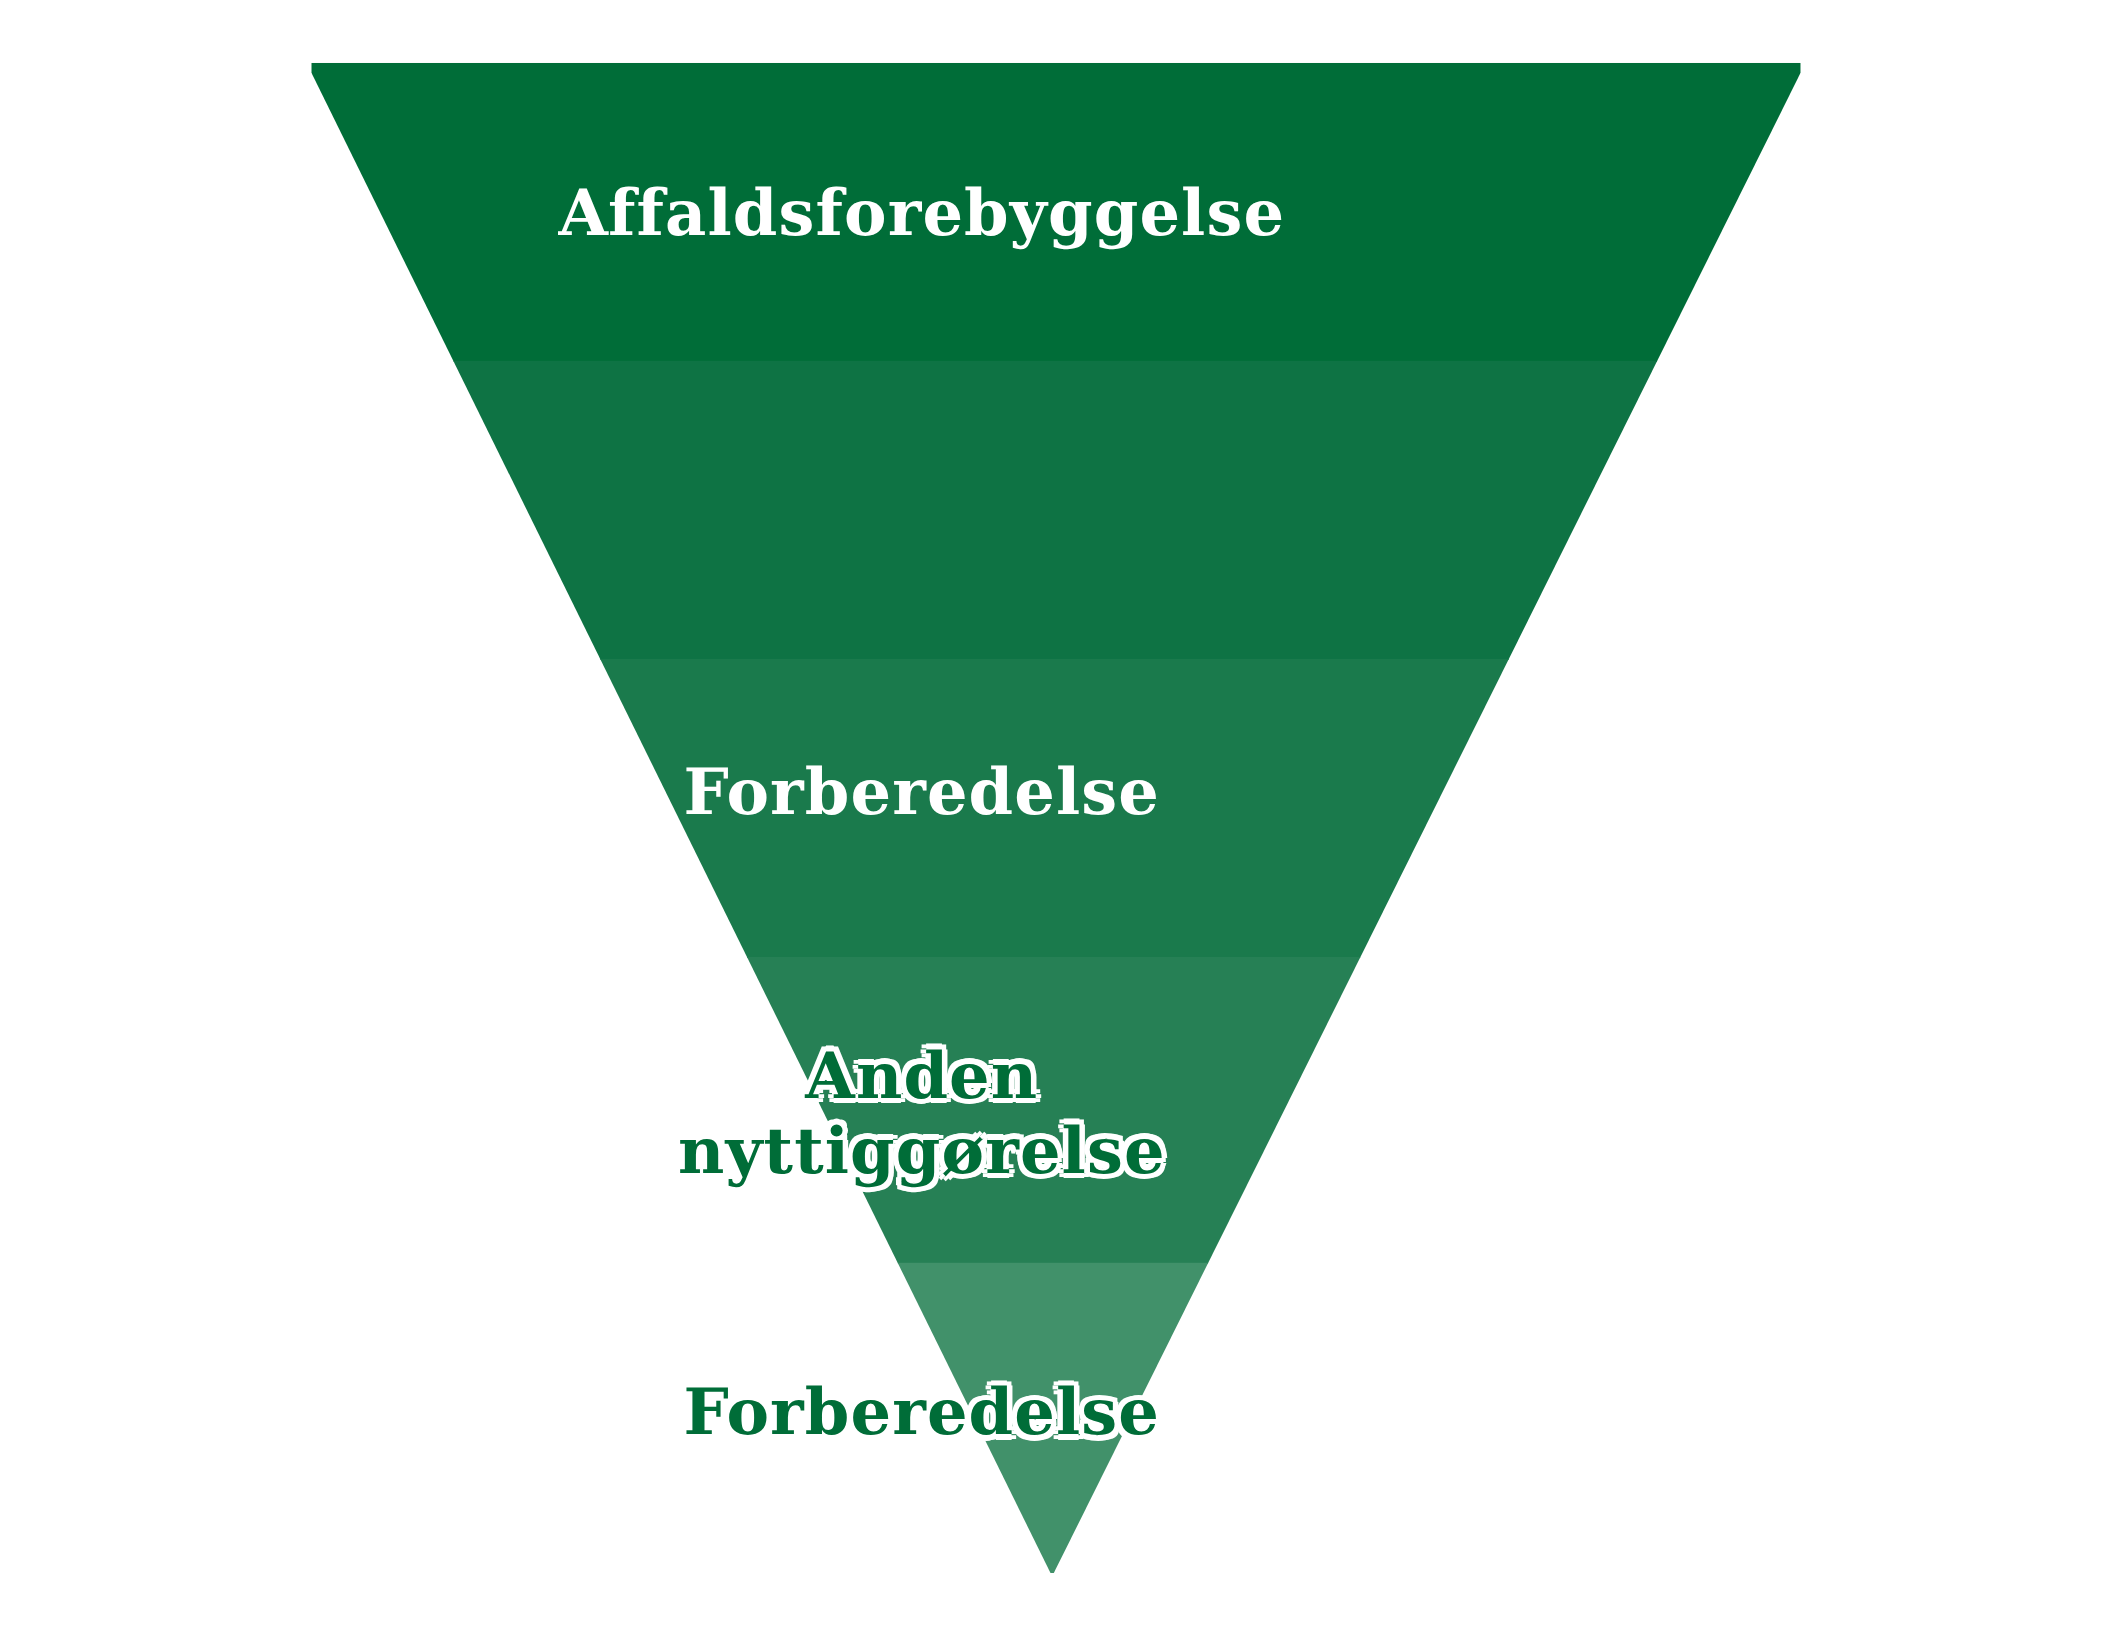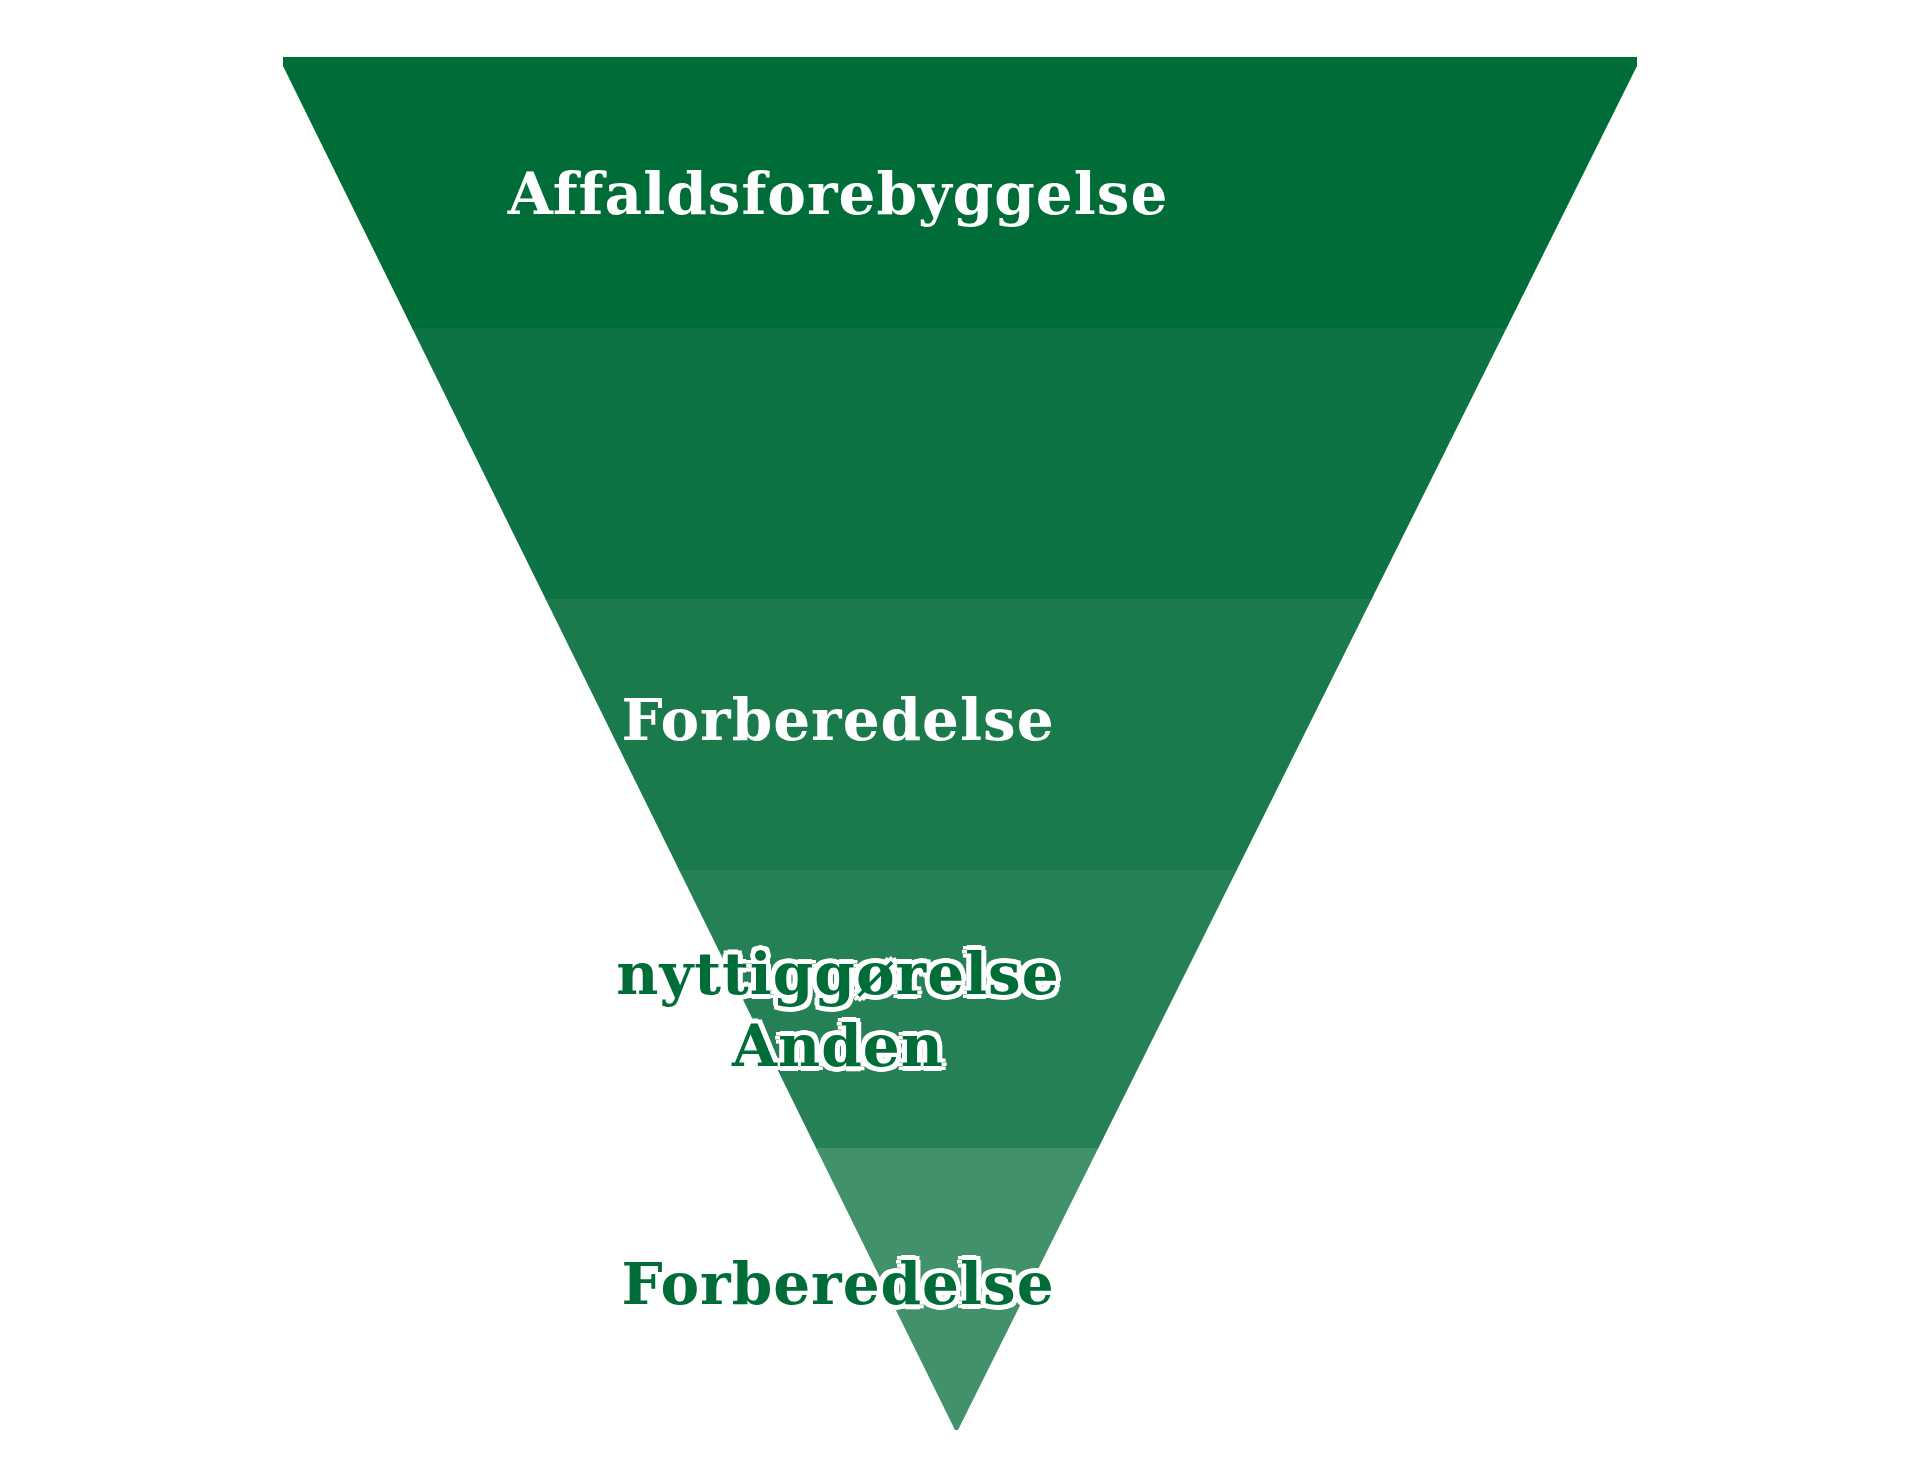--- a/index.html
+++ b/index.html
@@ -32,19 +32,19 @@
 </div>
 
 <div class="label light" style="top:381px;">
 </div>
 
 <div class="label light" style="top:684px;">
   <span>Forberedelse</span>
 </div>
 
 <div class="label outlined" style="top:942px;">
+  <div>Anden</div>
   <div style="margin-top:-4px;">nyttiggørelse</div>
-  <div>Anden</div>
 </div>
 
 <div class="label outlined" style="top:1248px;">
   <span>Forberedelse</span>
 </div>
 
 </body></html>

